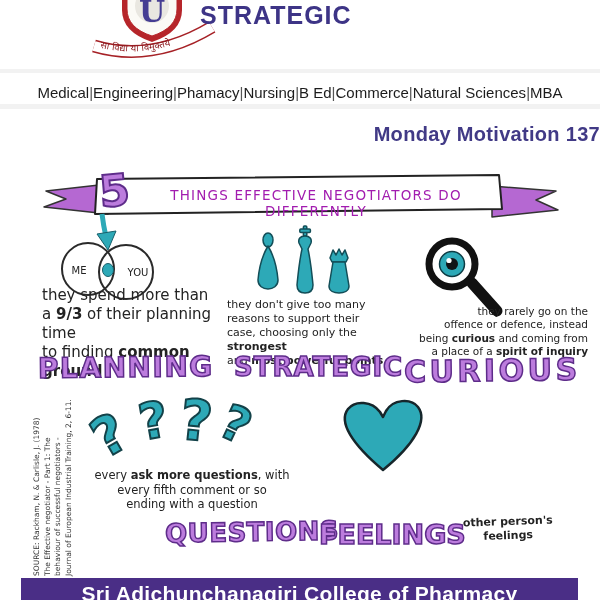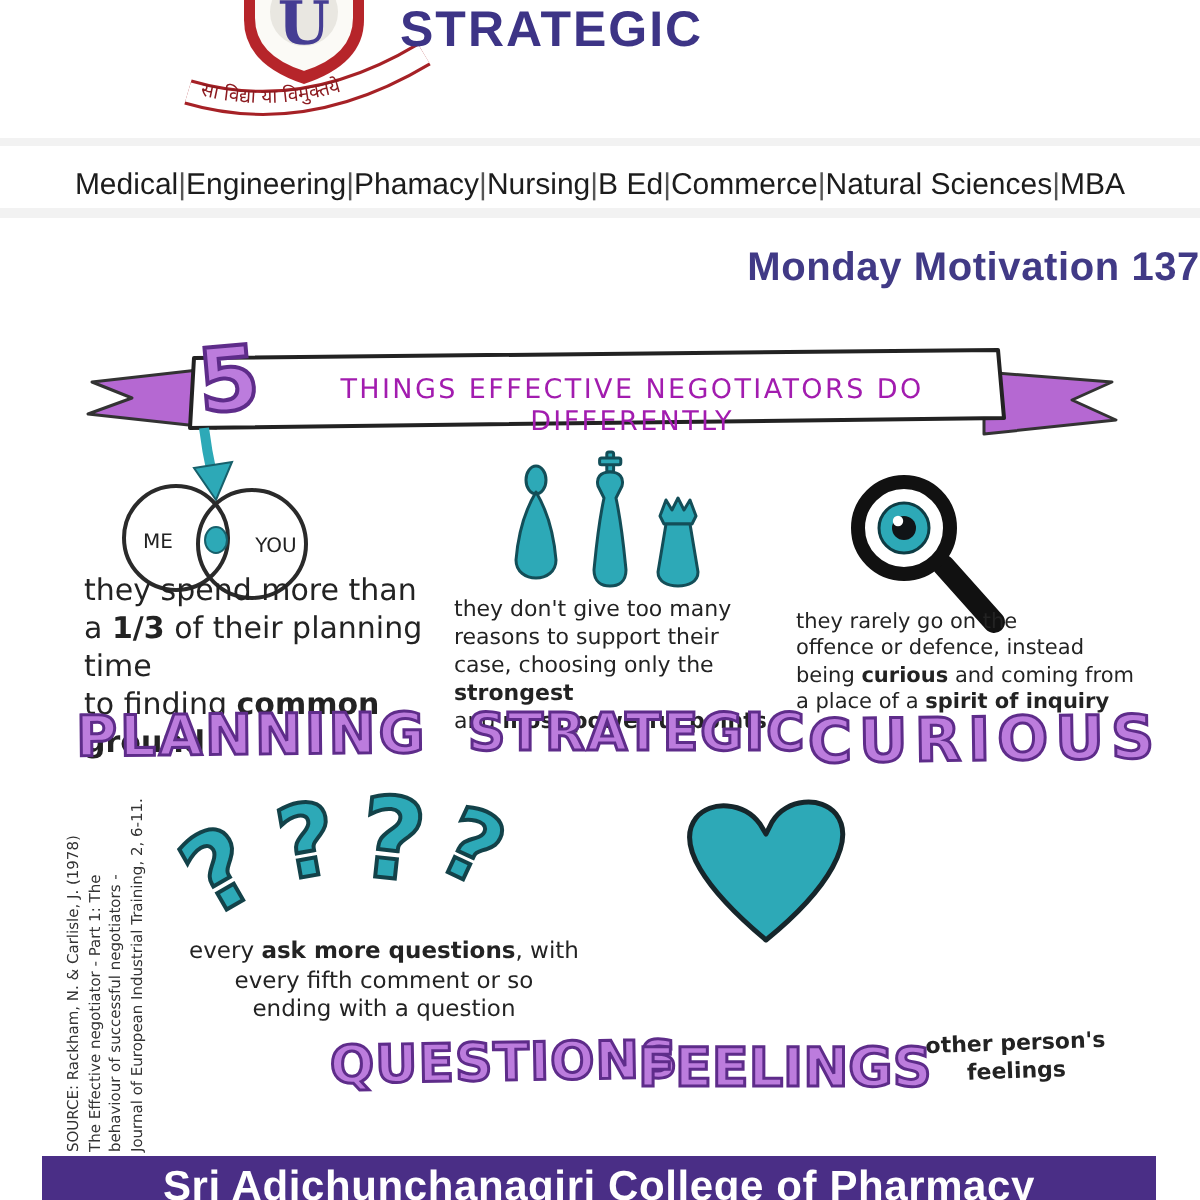--- a/index.html
+++ b/index.html
@@ -30,21 +30,21 @@
   #banner-title{left:140px;top:187px;width:352px;text-align:center;z-index:2;position:absolute;
         font-family:"DejaVu Sans",sans-serif;font-size:13.5px;font-weight:500;color:#a21caf;
         letter-spacing:1.2px;}
   #h-planning{left:38px;top:351px;font-size:28px;letter-spacing:1.5px;transform:rotate(-0.6deg);}
   #h-strategic{left:234px;top:352px;font-size:26px;letter-spacing:1px;}
   #h-curious{left:404px;top:353px;font-size:30px;letter-spacing:3.5px;transform:rotate(-0.8deg);}
   #h-questions{left:165px;top:517px;font-size:26px;letter-spacing:0.5px;transform:rotate(-1deg);}
   #h-feelings{left:319px;top:519px;font-size:27px;letter-spacing:0px;}
   #p-planning{left:42px;top:286px;width:175px;font-size:15px;}
   #p-strategic{left:227px;top:298px;width:180px;}
-  #p-curious{left:398px;top:305px;width:190px;text-align:left;font-size:10.5px;}
+  #p-curious{left:398px;top:305px;width:190px;text-align:right;font-size:10.5px;}
   #p-questions{left:92px;top:468px;width:200px;text-align:center;font-size:11.5px;}
   #p-feelings{left:318px;top:474px;width:230px;font-size:10.5px;}
   #feelings-side-note{left:458px;top:515px;width:100px;text-align:center;font-size:11px;
         font-weight:bold;transform:rotate(-2deg);}
   #source-note{left:32px;top:576px;width:178px;height:44px;transform:rotate(-90deg);
         transform-origin:top left;font-size:7.5px;line-height:1.4;color:#333;}
   .qmark{position:absolute;z-index:2;font-family:"DejaVu Sans",sans-serif;font-weight:800;
         color:#2da9b7;-webkit-text-stroke:2px #134249;}
   #q1{left:94px;top:404px;font-size:54px;transform:rotate(-30deg);}
   #q2{left:139px;top:392px;font-size:50px;transform:rotate(-10deg);}
@@ -150,21 +150,21 @@
 
     <g>
       <path d="M383 470 C352 444 338 422 348 409 C355 400 372 401 380 412 L383 417 L386 411 C393 399 411 398 418 407 C428 420 415 444 383 470 Z" fill="#2da9b7" stroke="#16262b" stroke-width="2.5" stroke-linejoin="round"></path>
     </g>
   </svg>
 
   <div class="bubble" id="banner-number">5</div>
   <div id="banner-title">THINGS EFFECTIVE NEGOTIATORS DO DIFFERENTLY</div>
 
   <div class="hand" id="p-planning"><span>they spend more than
-a </span><span class="hb">1/3</span><span> of their planning time
+a </span><span class="hb">9/3</span><span> of their planning time
 to finding </span><span class="hb">common ground</span></div>
   <div class="bubble" id="h-planning">PLANNING</div>
 
   <div class="hand" id="p-strategic"><span>they don't give too many
 reasons to support their
 case, choosing only the </span><span class="hb">strongest</span><span>
 and </span><span class="hb">most powerful points</span></div>
   <div class="bubble" id="h-strategic">STRATEGIC</div>
 
   <div class="hand" id="p-curious"><span>they rarely go on the

